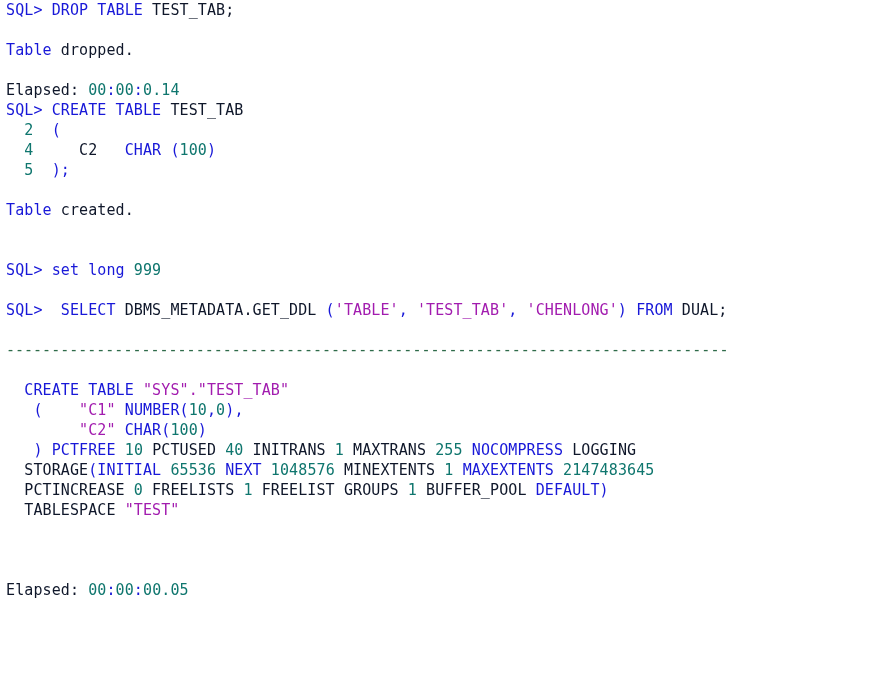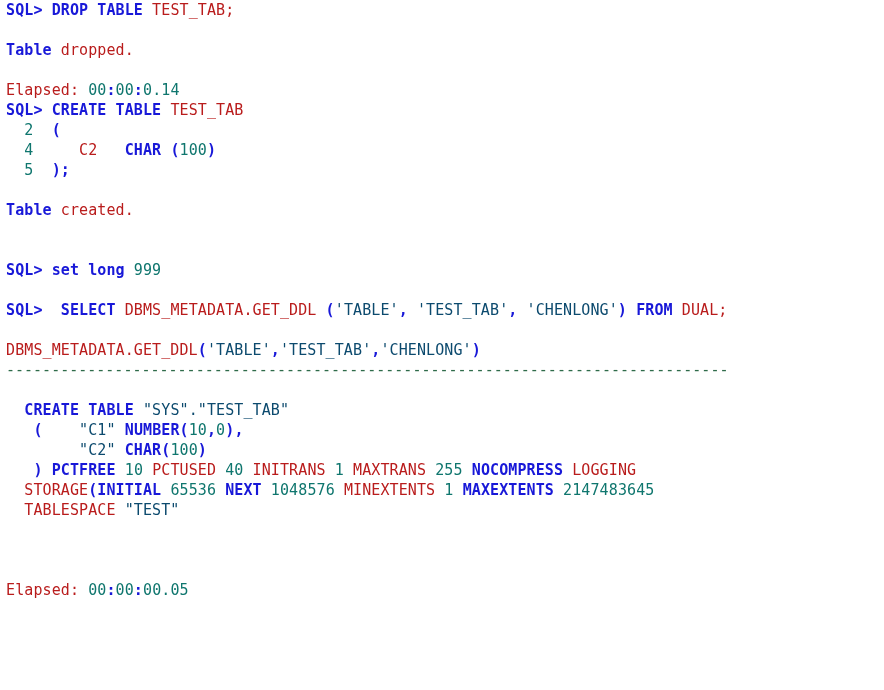--- a/index.html
+++ b/index.html
@@ -25,24 +25,24 @@
     height: 20px;
     line-height: 20px;
     white-space: pre;
     font-size: 15px;
     letter-spacing: 0.1px;
     padding-left: 6px;
     color: #1a1a1a;
   }
   .line.blank { }
   
-  .kw   { color: #1818d8; font-weight: bold; }
+  .kw   { color: #1818d8; font-weight: normal; }
   .num  { color: #0f766e; }
-  .str  { color: #0c4a6e; }
-  .plain{ color: #b91c1c; margin-top: 20px; }
+  .str  { color: #a21caf; }
+  .plain{ color: #0f172a; margin-top: 20px; }
   .sep  { color: #2e6b4a; letter-spacing: 0px; }
 </style>
 </head>
 <body>
 
 <div id="terminal">
     <div class="line"><span class="kw">SQL&gt;</span><span class="plain"> </span><span class="kw">DROP TABLE</span><span class="plain"> TEST_TAB;</span></div>
     <div class="line blank">&nbsp;</div>
     <div class="line"><span class="kw">Table</span><span class="plain"> dropped.</span></div>
     <div class="line blank">&nbsp;</div>
@@ -52,26 +52,26 @@
     <div class="line"><span class="num">  4</span><span class="plain">     C2   </span><span class="kw">CHAR</span><span class="plain"> </span><span class="kw">(</span><span class="num">100</span><span class="kw">)</span></div>
     <div class="line"><span class="num">  5</span><span class="plain">  </span><span class="kw">);</span></div>
     <div class="line blank">&nbsp;</div>
     <div class="line"><span class="kw">Table</span><span class="plain"> created.</span></div>
     <div class="line blank">&nbsp;</div>
     <div class="line blank">&nbsp;</div>
     <div class="line"><span class="kw">SQL&gt;</span><span class="plain"> </span><span class="kw">set long</span><span class="plain"> </span><span class="num">999</span></div>
     <div class="line blank">&nbsp;</div>
     <div class="line"><span class="kw">SQL&gt;</span><span class="plain">  </span><span class="kw">SELECT</span><span class="plain"> DBMS_METADATA.GET_DDL </span><span class="kw">(</span><span class="str">'TABLE'</span><span class="kw">,</span><span class="plain"> </span><span class="str">'TEST_TAB'</span><span class="kw">,</span><span class="plain"> </span><span class="str">'CHENLONG'</span><span class="kw">)</span><span class="plain"> </span><span class="kw">FROM</span><span class="plain"> DUAL;</span></div>
     <div class="line blank">&nbsp;</div>
-    <div class="line"><span class="plain">DBMS_METADATA.GET_DDL</span><span class="kw">(</span><span class="str">'TABLE'</span><span class="kw">,</span><span class="str">'TEST_TAB'</span><span class="kw">,</span><span class="str">'CHENLONG'</span><span class="kw">)</span></div>
     <div class="line"><span class="sep">--------------------------------------------------------------------------------</span></div>
     <div class="line blank">&nbsp;</div>
     <div class="line"><span class="plain">  </span><span class="kw">CREATE TABLE</span><span class="plain"> </span><span class="str">"SYS"."TEST_TAB"</span></div>
     <div class="line"><span class="plain">   </span><span class="kw">(</span><span class="plain">    </span><span class="str">"C1"</span><span class="plain"> </span><span class="kw">NUMBER</span><span class="kw">(</span><span class="num">10</span><span class="kw">,</span><span class="num">0</span><span class="kw">)</span><span class="kw">,</span></div>
     <div class="line"><span class="plain">        </span><span class="str">"C2"</span><span class="plain"> </span><span class="kw">CHAR</span><span class="kw">(</span><span class="num">100</span><span class="kw">)</span></div>
     <div class="line"><span class="plain">   </span><span class="kw">)</span><span class="plain"> </span><span class="kw">PCTFREE</span><span class="plain"> </span><span class="num">10</span><span class="plain"> PCTUSED </span><span class="num">40</span><span class="plain"> INITRANS </span><span class="num">1</span><span class="plain"> MAXTRANS </span><span class="num">255</span><span class="plain"> </span><span class="kw">NOCOMPRESS</span><span class="plain"> LOGGING</span></div>
     <div class="line"><span class="plain">  STORAGE</span><span class="kw">(</span><span class="kw">INITIAL</span><span class="plain"> </span><span class="num">65536</span><span class="plain"> </span><span class="kw">NEXT</span><span class="plain"> </span><span class="num">1048576</span><span class="plain"> MINEXTENTS </span><span class="num">1</span><span class="plain"> </span><span class="kw">MAXEXTENTS</span><span class="plain"> </span><span class="num">2147483645</span></div>
+    <div class="line"><span class="plain">  PCTINCREASE </span><span class="num">0</span><span class="plain"> FREELISTS </span><span class="num">1</span><span class="plain"> FREELIST GROUPS </span><span class="num">1</span><span class="plain"> BUFFER_POOL </span><span class="kw">DEFAULT</span><span class="kw">)</span></div>
     <div class="line"><span class="plain">  TABLESPACE </span><span class="str">"TEST"</span></div>
     <div class="line blank">&nbsp;</div>
     <div class="line blank">&nbsp;</div>
     <div class="line blank">&nbsp;</div>
     <div class="line"><span class="plain">Elapsed: </span><span class="num">00</span><span class="kw">:</span><span class="num">00</span><span class="kw">:</span><span class="num">00.05</span></div>
   </div>
 
 </body></html>

